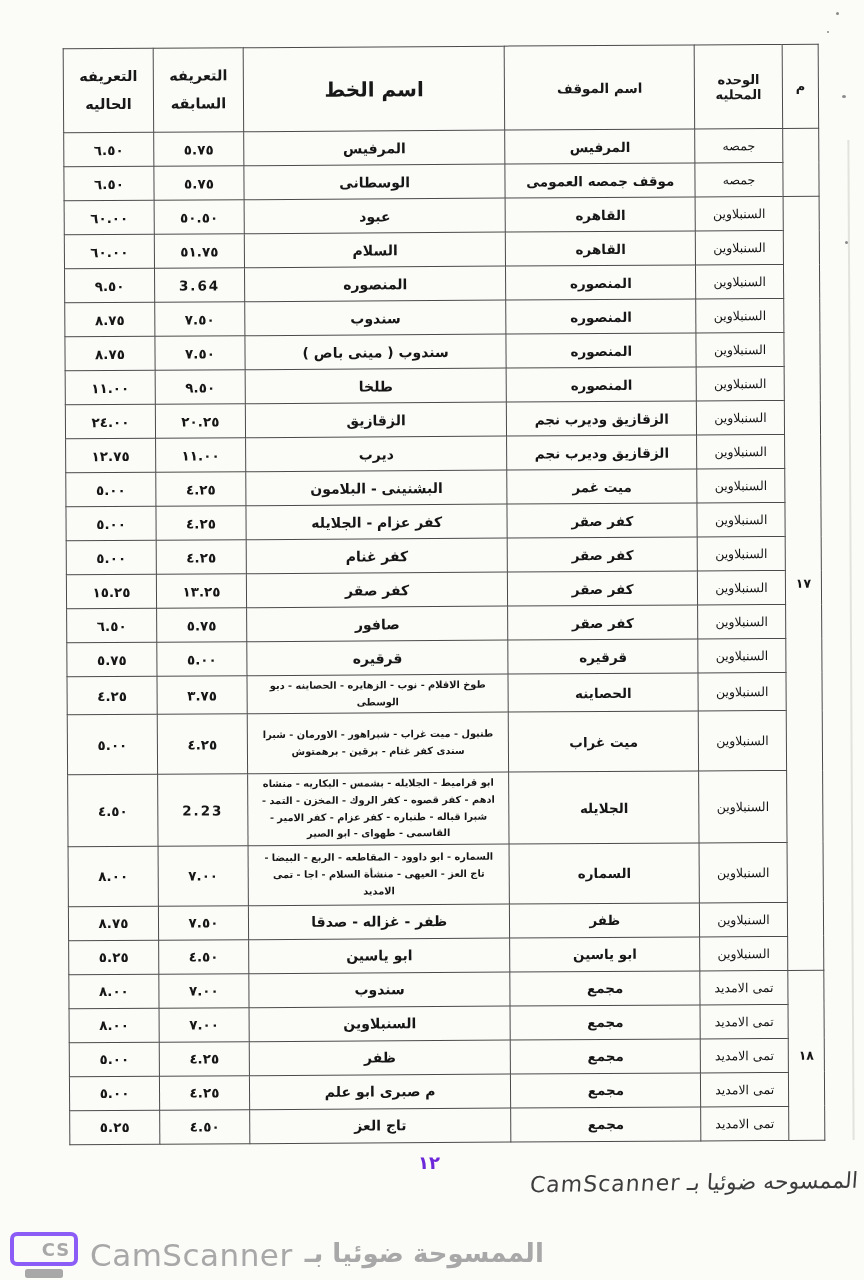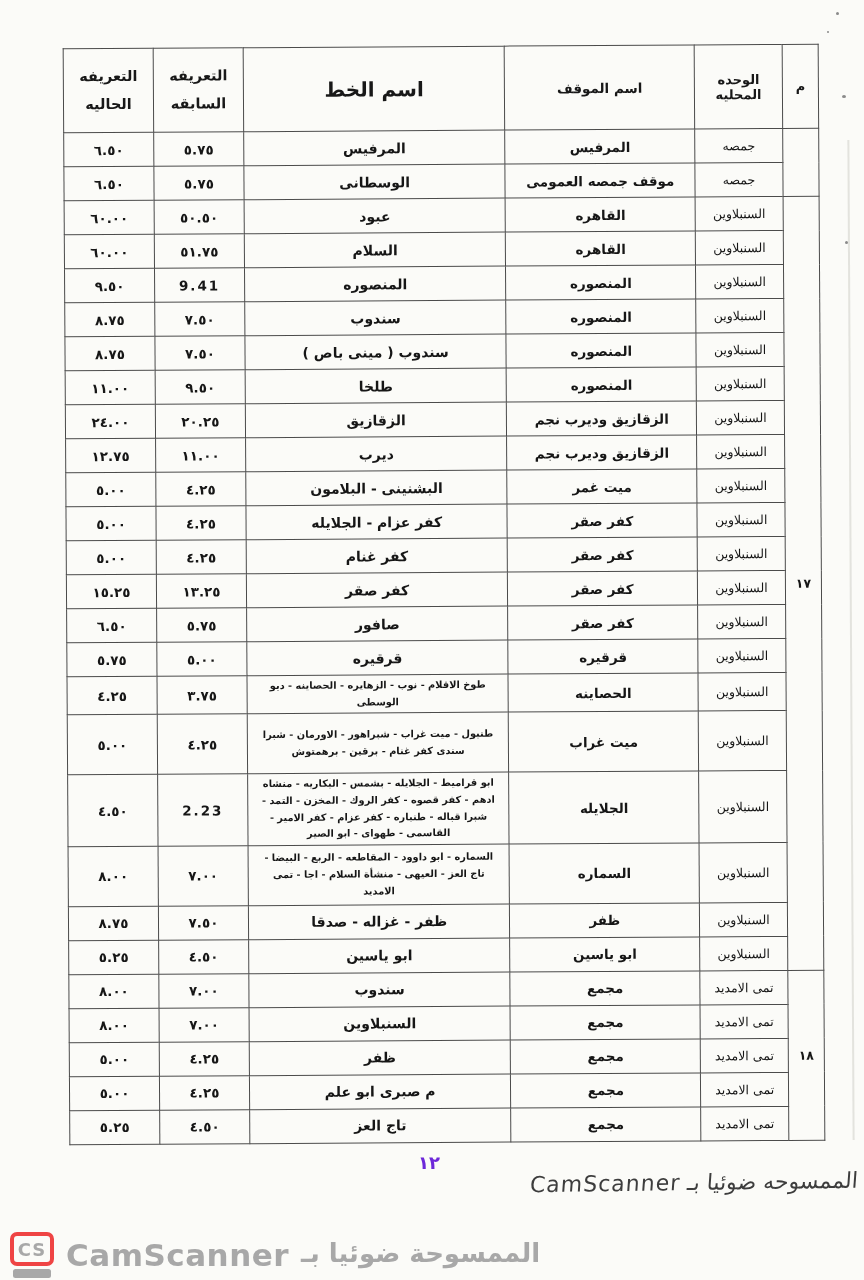--- a/index.html
+++ b/index.html
@@ -49,26 +49,26 @@
     direction:rtl;font-size:22px;color:#3d3d3d;
     transform:rotate(-0.8deg) skewX(-5deg);
     letter-spacing:1px;white-space:nowrap;
   }
   .cam-footer{
     position:absolute;left:10px;top:1232px;
     display:flex;align-items:center;gap:12px;color:#a8a8a8;
   }
   .cs-badge-wrap{display:flex;flex-direction:column;align-items:center;}
   .cs-badge{
-    width:36px;height:26px;border:4px solid #ef4444;border-radius:7px;
+    width:36px;height:26px;border:4px solid #8b5cf6;border-radius:7px;
     display:flex;align-items:center;justify-content:center;
-    font-size:18px;font-weight:bold;letter-spacing:1px;
+    font-size:18px;font-weight:bold;letter-spacing:1px;padding-left:24px;
   }
   .cs-base{width:38px;height:9px;background:#a8a8a8;border-radius:2.5px;margin-top:3px;}
-  .cam-brand{font-size:31px;font-weight:bold;letter-spacing:.5px;}
+  .cam-brand{font-size:31px;font-weight:normal;letter-spacing:.5px;}
   .cam-ar{font-size:26px;font-weight:bold;direction:rtl;padding-bottom:4px;}
 
   
   .paper-edge{
     position:absolute;left:850px;top:140px;width:2px;height:1000px;
     background:#cfcfc9;opacity:.55;transform:rotate(-0.3deg);
   }
   .speck{position:absolute;background:#8a8a8a;border-radius:50%;}
   .speck.s1{left:836px;top:12px;width:3px;height:3px;}
   .speck.s2{left:827px;top:31px;width:2px;height:2px;}
@@ -129,21 +129,21 @@
           <td class="c-unit">السنبلاوين</td>
           <td class="c-stop">القاهره</td>
           <td class="c-line">السلام</td>
           <td class="c-prev">٥١.٧٥</td>
           <td class="c-curr">٦٠.٠٠</td>
         </tr>
         <tr>
           <td class="c-unit">السنبلاوين</td>
           <td class="c-stop">المنصوره</td>
           <td class="c-line">المنصوره</td>
-          <td class="c-prev">9.41</td>
+          <td class="c-prev">3.64</td>
           <td class="c-curr">٩.٥٠</td>
         </tr>
         <tr>
           <td class="c-unit">السنبلاوين</td>
           <td class="c-stop">المنصوره</td>
           <td class="c-line">سندوب</td>
           <td class="c-prev">٧.٥٠</td>
           <td class="c-curr">٨.٧٥</td>
         </tr>
         <tr>

